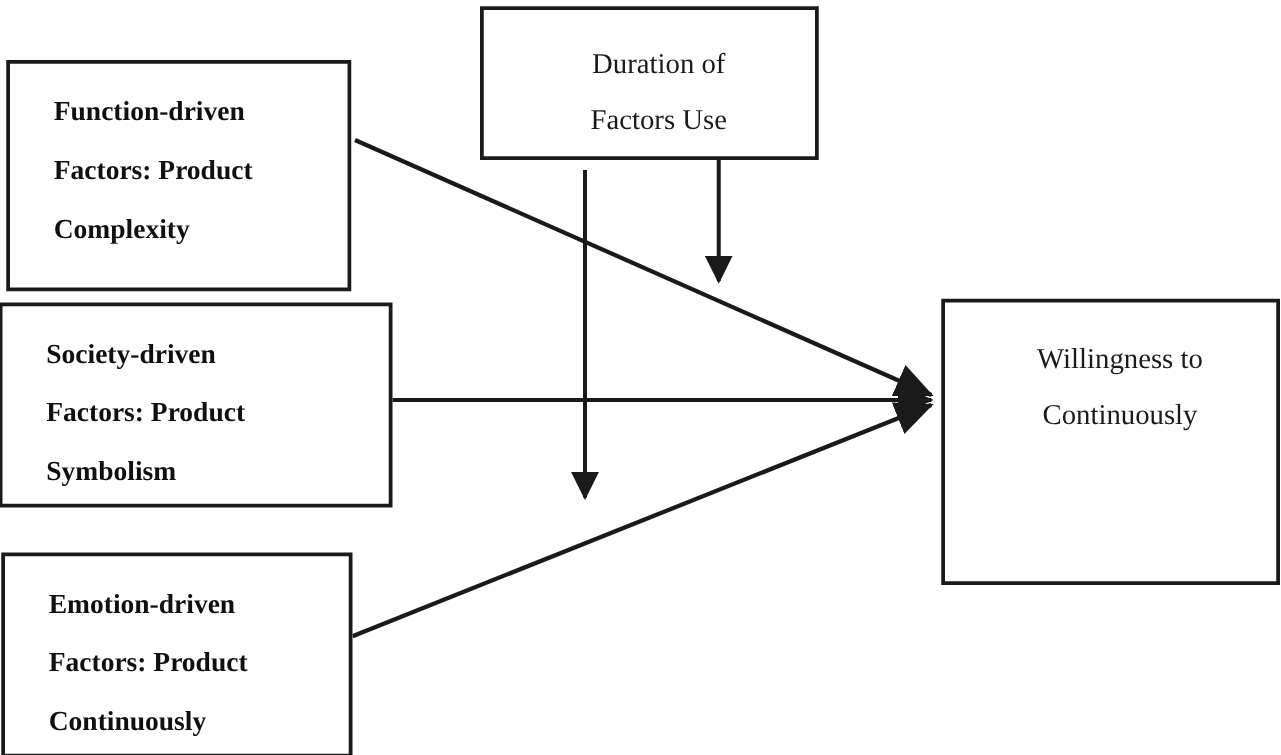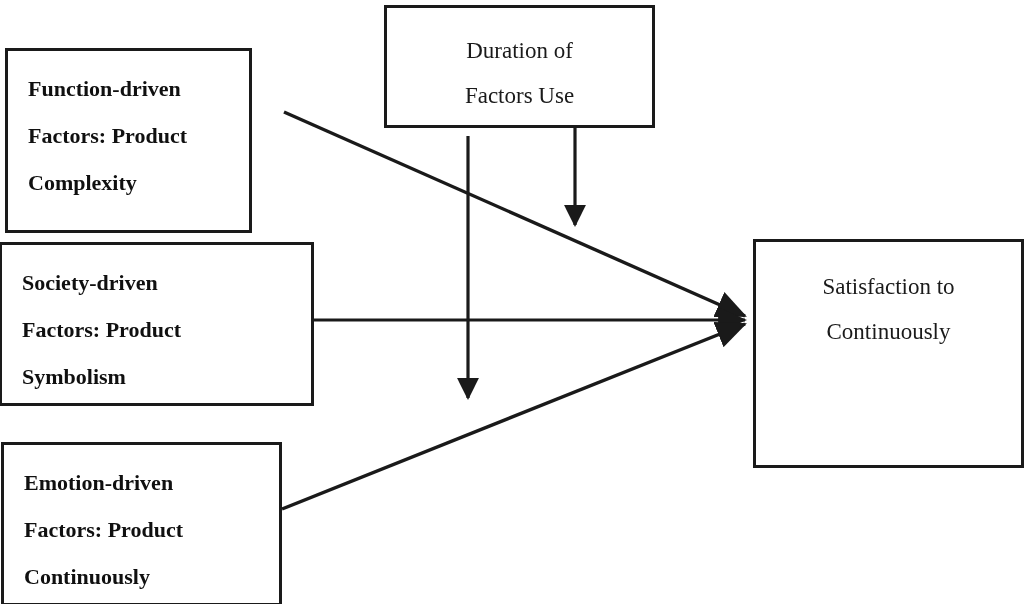--- a/index.html
+++ b/index.html
@@ -25,20 +25,21 @@
     justify-content: flex-start;
     z-index: 3;
   }
   .node .lines {
     display: block;
     width: 100%;
   }
   .node .tl {
     display: block;
     white-space: pre;
+    padding-left: 15px;
   }
   
   .node.driver {
     padding: 14px 0 0 20px;
   }
   .node.driver .tl {
     font-weight: bold;
     font-size: 22px;
     line-height: 47px;
     color: #101010;
@@ -94,21 +95,21 @@
     <line x1="468" y1="136" x2="468" y2="398" stroke="#1a1a1a" stroke-width="3.2" marker-end="url(#arrowhead-v)"></line>
   </svg>
 
   <div class="node plain moderator" style="left:384px; top:5px; width:271px; height:123px;">
     <span class="lines">
       <span class="tl">Duration of</span>
       <span class="tl">Factors Use</span>
     </span>
   </div>
 
-  <div class="node driver" style="left:5px; top:48px; width:247px; height:185px;">
+  <div class="node driver" style="left:5px; top:48px; width:276px; height:185px;">
     <span class="lines">
       <span class="tl">Function-driven</span>
       <span class="tl">Factors: Product</span>
       <span class="tl">Complexity</span>
     </span>
   </div>
 
   <div class="node driver" style="left:-1px; top:242px; width:315px; height:164px;">
     <span class="lines">
       <span class="tl">Society-driven</span>
@@ -120,18 +121,18 @@
   <div class="node driver" style="left:1px; top:442px; width:281px; height:164px;">
     <span class="lines">
       <span class="tl">Emotion-driven</span>
       <span class="tl">Factors: Product</span>
       <span class="tl">Continuously</span>
     </span>
   </div>
 
   <div class="node plain outcome" style="left:753px; top:239px; width:271px; height:229px;">
     <span class="lines">
-      <span class="tl">Satisfaction to</span>
+      <span class="tl">Willingness to</span>
       <span class="tl">Continuously</span>
     </span>
   </div>
 
 </div>
 
 </body></html>

